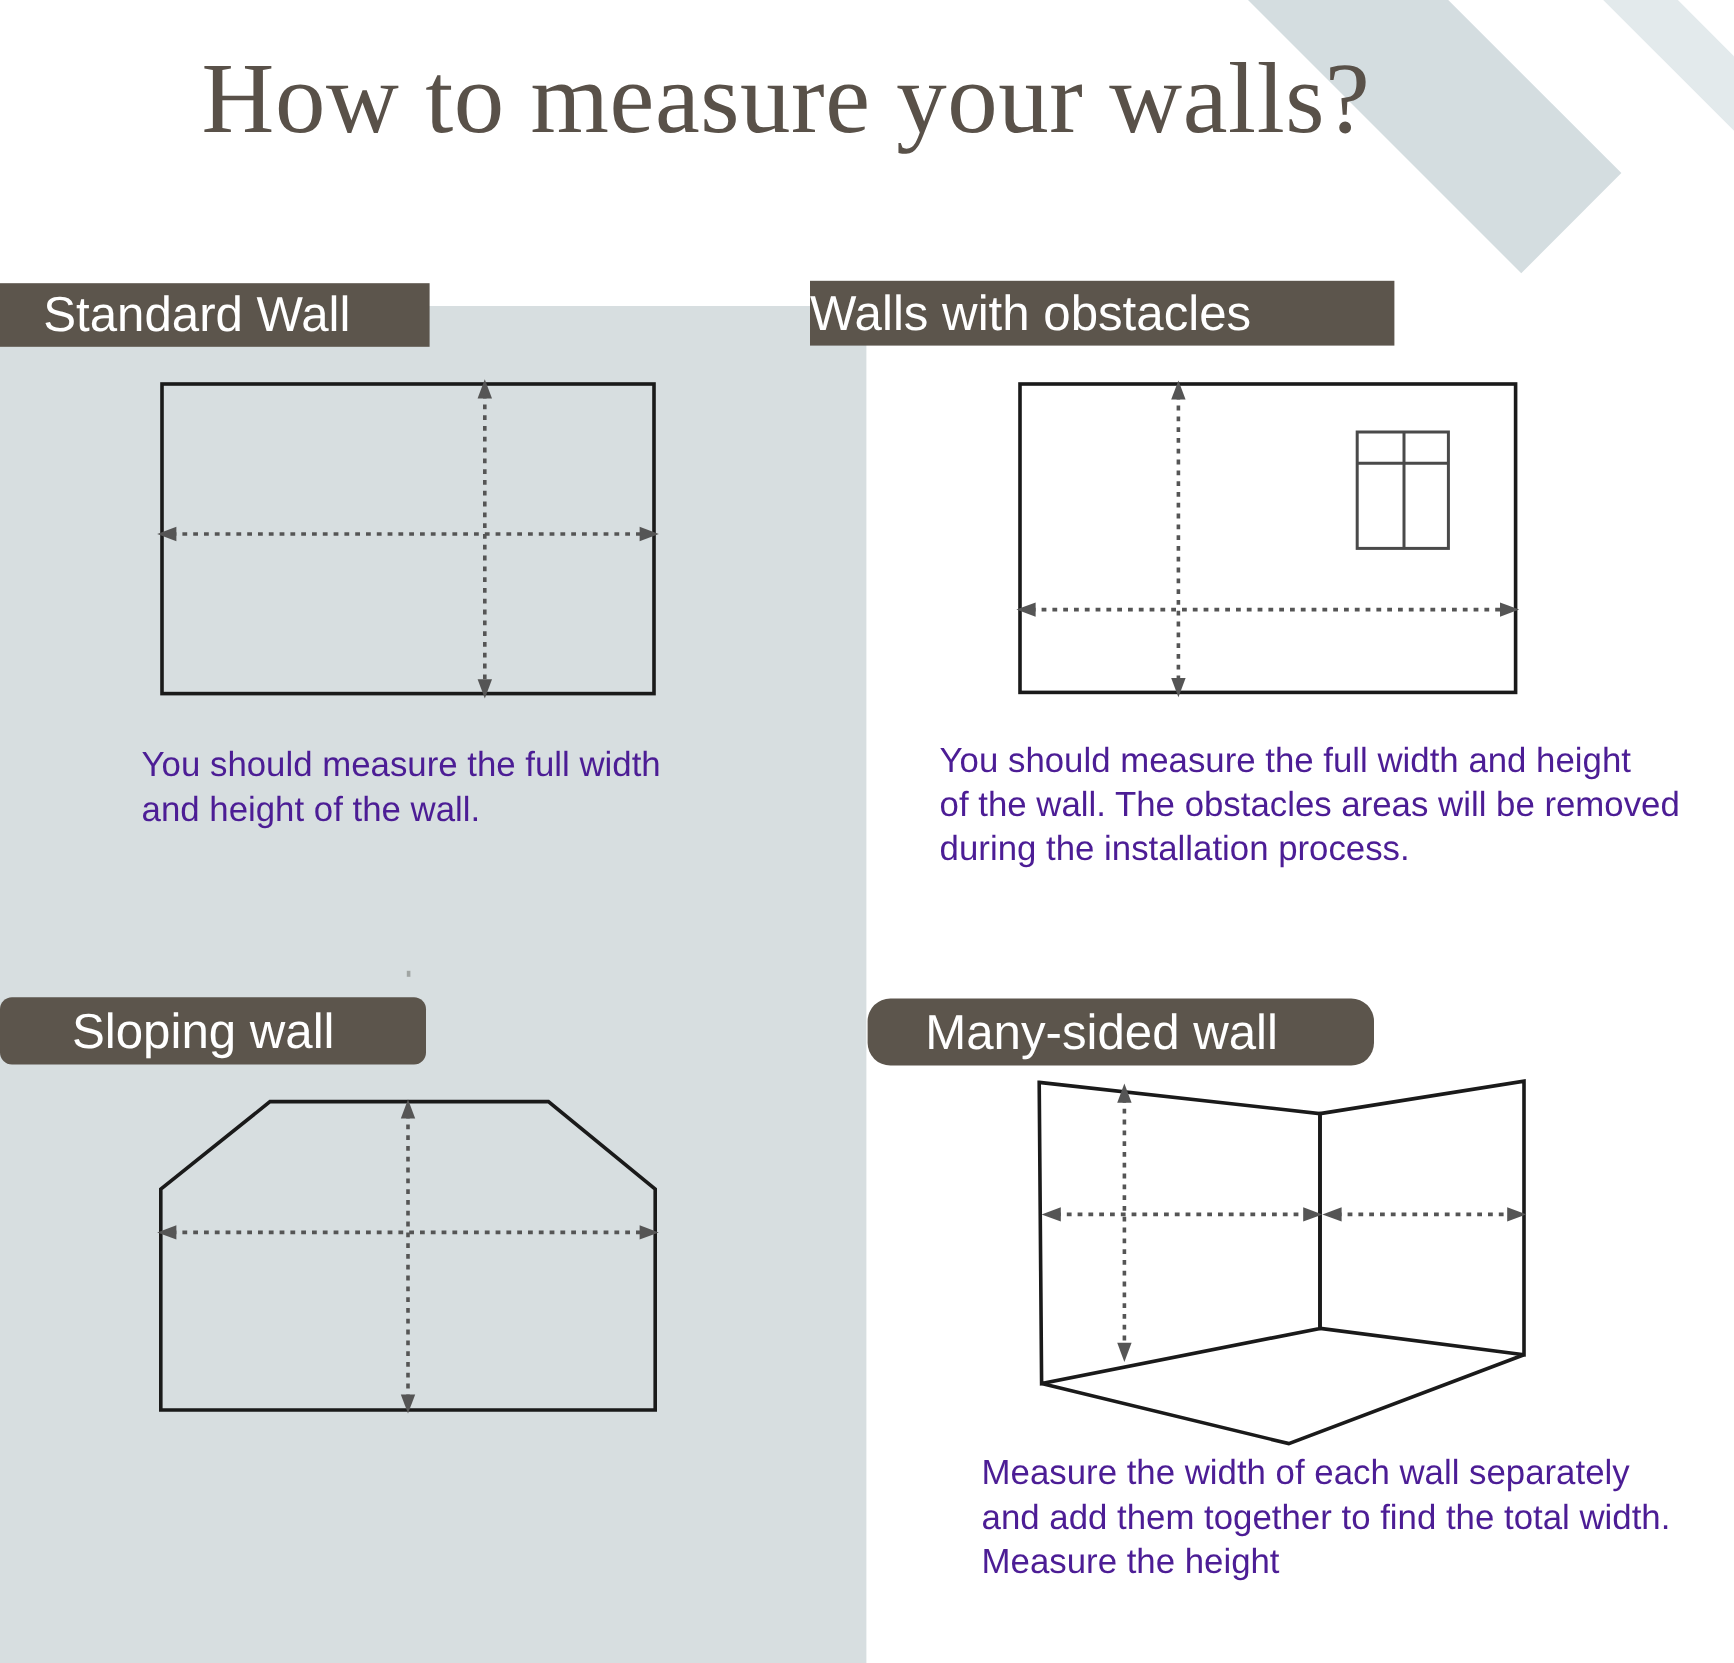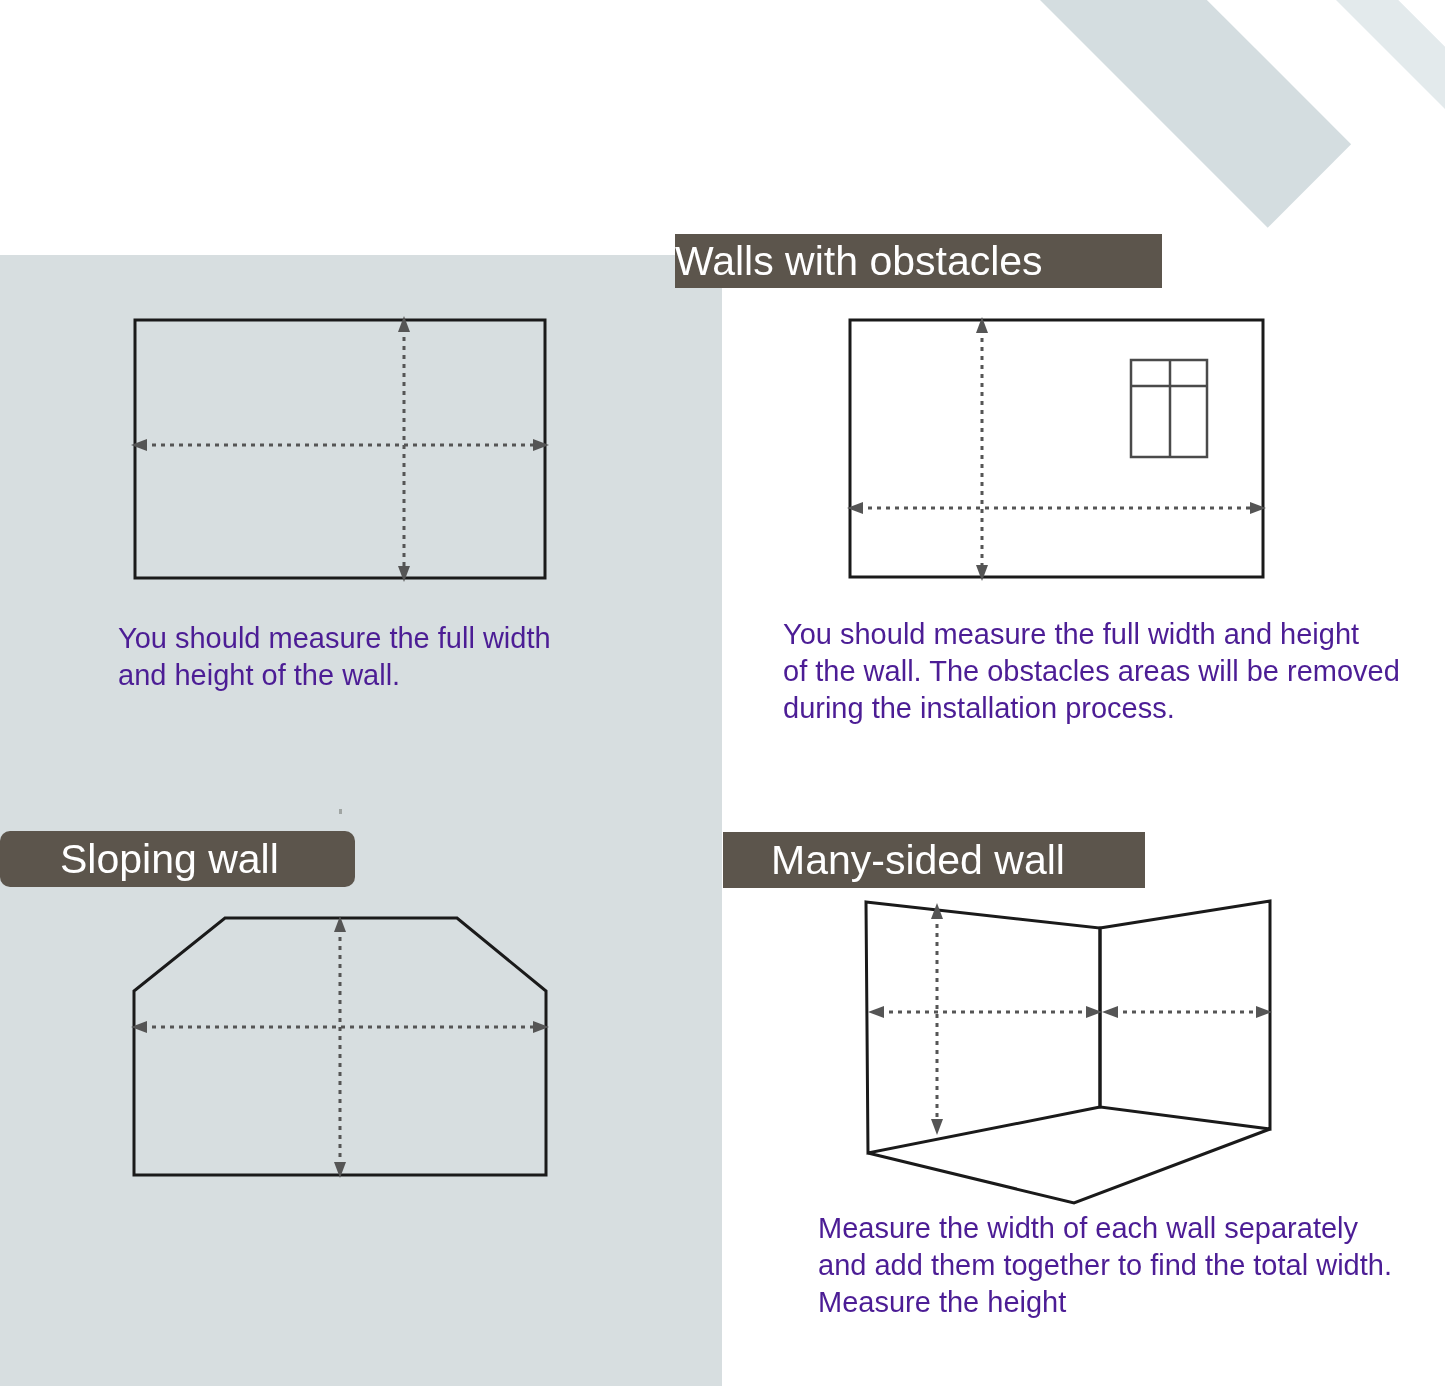--- a/index.html
+++ b/index.html
@@ -64,21 +64,21 @@
     font-family: "Liberation Sans", sans-serif;
     font-size: 41px;
     line-height: 1;
     display: flex;
     align-items: center;
     box-sizing: border-box;
   }
   #banner-standard  { left: 0px;   top: 236px; width: 358px; height: 53px; padding-left: 36px; }
   #banner-obstacles { left: 675px; top: 234px; width: 487px; height: 54px; }
   #banner-sloping   { left: 0px;   top: 831px; width: 355px; height: 56px; padding-left: 60px; border-radius: 10px; }
-  #banner-manysided { left: 723px; top: 832px; width: 422px; height: 56px; padding-left: 48px; }
+  #banner-manysided { left: 723px; top: 832px; width: 422px; height: 56px; padding-left: 48px; border-radius: 19px; }
 
   
   .caption {
     position: absolute;
     color: #4c1d95;
     font-family: "Liberation Sans", sans-serif;
     font-size: 29px;
     line-height: 1.28;
     white-space: pre-line;
   }
@@ -104,25 +104,27 @@
   }
 </style>
 </head>
 <body>
 
 <div id="page">
 
   <div class="diag-band" id="band-a"></div>
   <div class="diag-band" id="band-b"></div>
 
+  <div id="title">How to measure your walls?</div>
 
   <div id="left-panel"></div>
 
   <div id="speck"></div>
 
+  <div class="banner" id="banner-standard">Standard Wall</div>
 
   <svg class="diagram" id="dia-standard" viewBox="0 0 460 300">
     <rect x="15" y="20" width="410" height="258" fill="none" stroke="#1a1a1a" stroke-width="3"></rect>
 
     <g stroke="#555555" stroke-width="3" stroke-dasharray="4 5">
       <line x1="284" y1="28" x2="284" y2="270"></line>
     </g>
     <polygon points="284,16 278,32 290,32" fill="#555555"></polygon>
     <polygon points="284,282 278,266 290,266" fill="#555555"></polygon>
 

